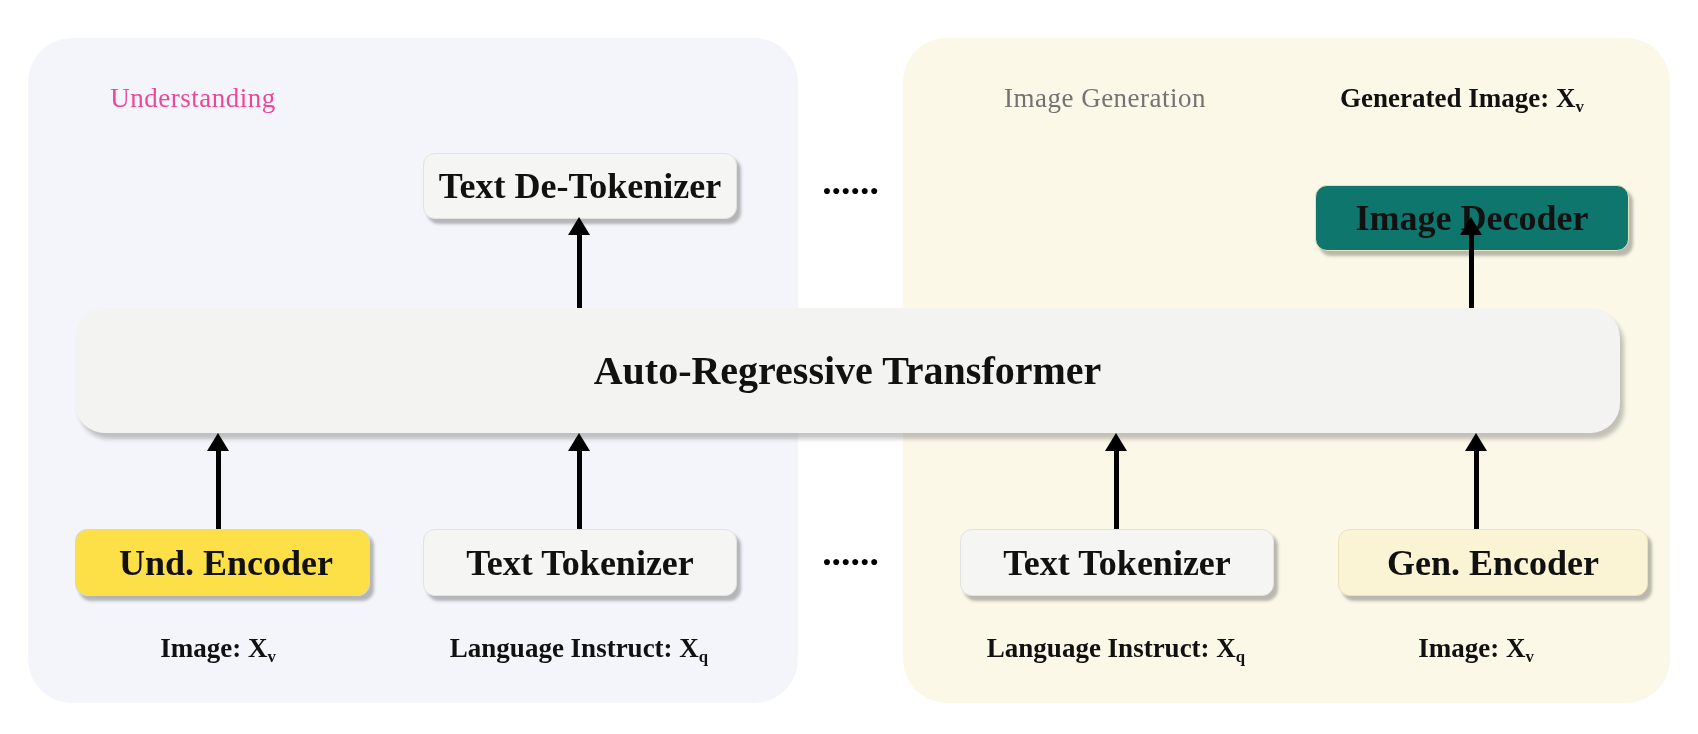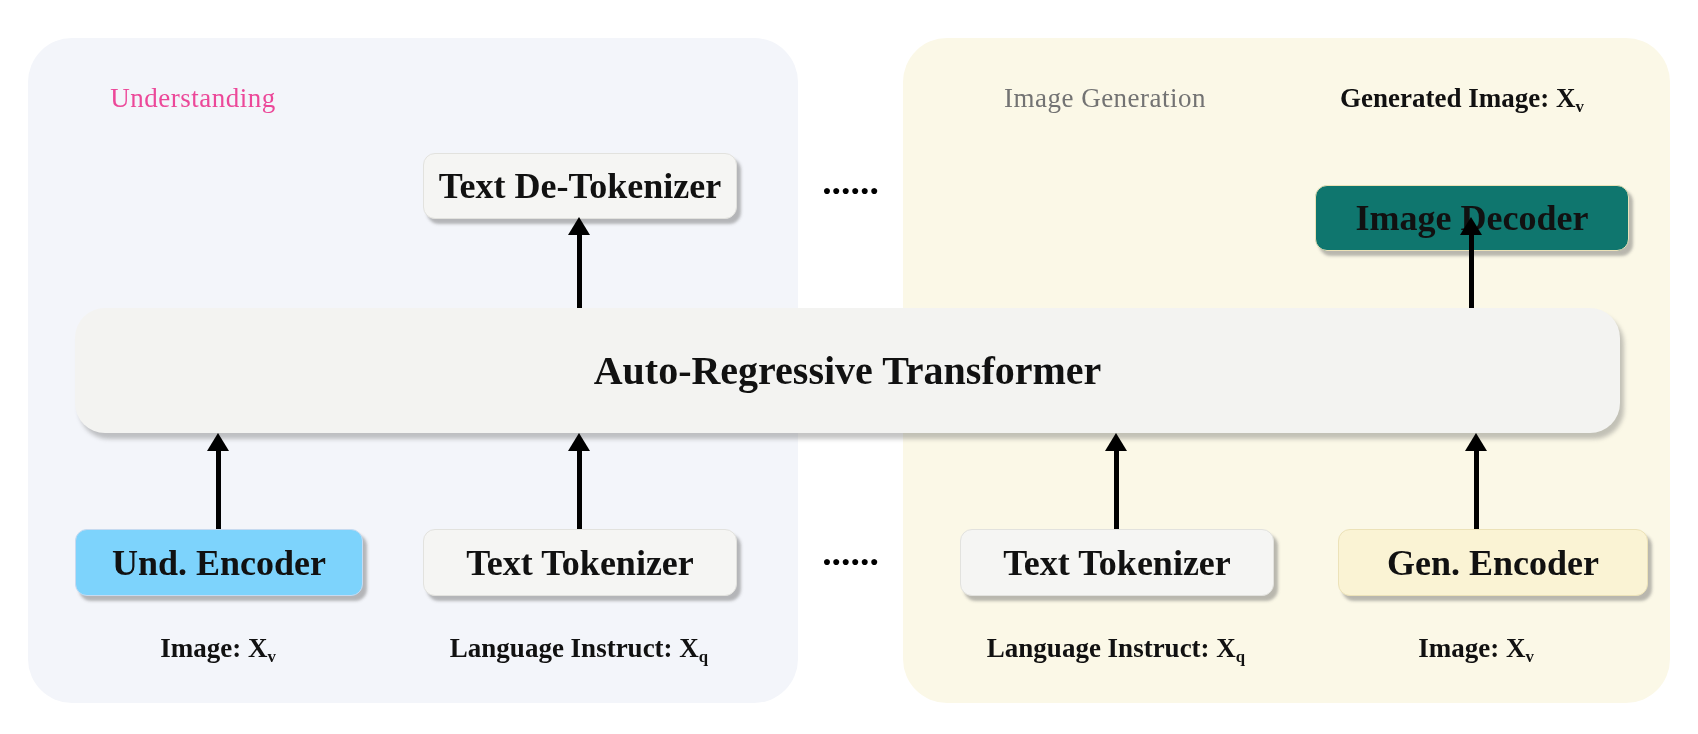--- a/index.html
+++ b/index.html
@@ -141,21 +141,21 @@
   </div>
   <div class="arrow" style="left:1104px; top:433px; height:96px;">
     <div class="arrow-head"></div>
     <div class="arrow-line"></div>
   </div>
   <div class="arrow" style="left:1464px; top:433px; height:96px;">
     <div class="arrow-head"></div>
     <div class="arrow-line"></div>
   </div>
 
-  <div class="node" style="left: 75px; top: 529px; width: 286px; height: 65px; background: #7dd3fc; border-color: rgb(198, 218, 240);">Und. Encoder</div>
+  <div class="node" style="left: 75px; top: 529px; width: 286px; height: 65px; background: #fde047; border-color: rgb(198, 218, 240); padding-left: 7px;">Und. Encoder</div>
   <div class="node" style="left: 423px; top: 529px; width: 312px; height: 65px; background: rgb(245, 245, 243); border-color: rgb(226, 226, 222);">Text Tokenizer</div>
   <div class="node" style="left: 960px; top: 529px; width: 312px; height: 65px; background: rgb(245, 245, 243); border-color: rgb(226, 226, 222);">Text Tokenizer</div>
   <div class="node" style="left: 1322px; top: 529px; width: 308px; height: 65px; background: rgb(250, 243, 212); border-color: rgb(236, 226, 184); margin-left: 16px;">Gen. Encoder</div>
 
   <div class="center-label" style="left:218px; top:632px;">
     <span>Image: X</span><sub>v</sub>
   </div>
   <div class="center-label" style="left:579px; top:632px;">
     <span>Language Instruct: X</span><sub>q</sub>
   </div>

